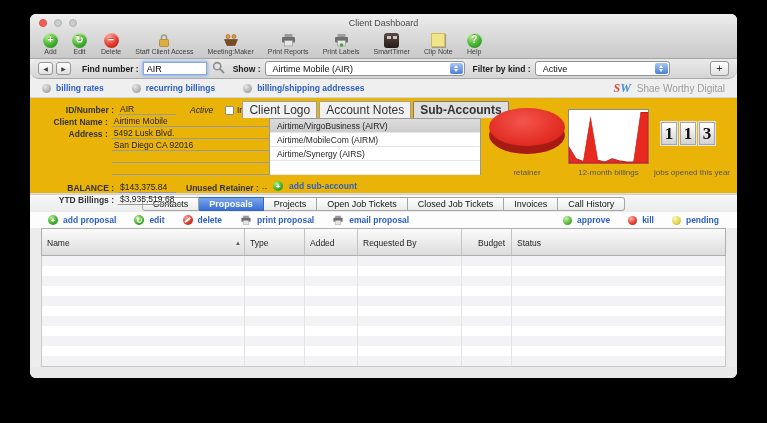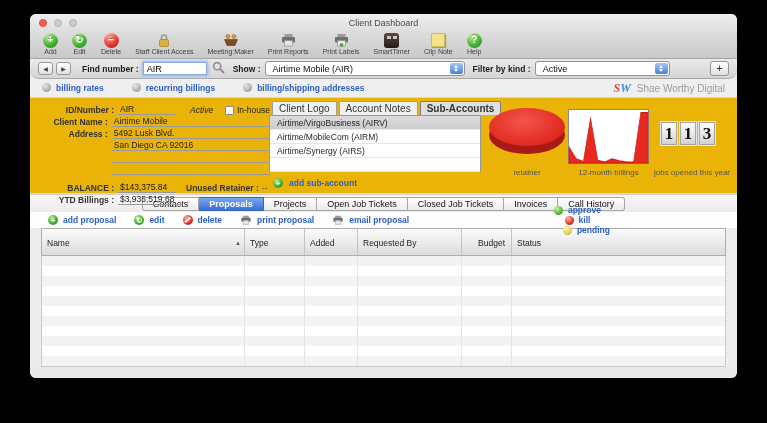--- a/index.html
+++ b/index.html
@@ -44,21 +44,21 @@
   .dd-stepper { position:absolute; right:1px; top:1px; bottom:1px; width:13px; border-radius:2px;
                 background:linear-gradient(#a7c6f5,#4c7fd8); display:flex; flex-direction:column;
                 align-items:center; justify-content:center; gap:1px; }
   .dd-stepper i { display:block; width:0; height:0; border-left:2.5px solid transparent; border-right:2.5px solid transparent; }
   .dd-stepper .up { border-bottom:3px solid #fff; } .dd-stepper .dn { border-top:3px solid #fff; }
   .add-btn { margin-left:auto; width:19px; height:15px; background:linear-gradient(#ffffff,#e0e0e0);
              border:1px solid #979797; border-radius:3px; font-size:11px; color:#333; text-align:center; line-height:13px; }
 
   
   .linksrow { height:19px; background:#efefef; border-bottom:1px solid #d6d6d6; display:flex; align-items:center; padding:0 12px; }
-  .quicklink { display:flex; align-items:flex-start; gap:5px; font-size:8.5px; font-weight:bold; color:#2b5fc7; margin-right:28px; }
+  .quicklink { display:flex; align-items:center; gap:5px; font-size:8.5px; font-weight:bold; color:#2b5fc7; margin-right:28px; }
   .gray-dot { width:9px; height:9px; border-radius:50%; background:radial-gradient(circle at 35% 30%, #e6e6e6, #8d8d8d); }
   .branding { margin-left:auto; display:flex; align-items:baseline; gap:6px; }
   .logo { font-family:"Liberation Serif",serif; font-style:italic; font-weight:bold; font-size:12px; }
   .logo .ls { color:#d94a3c; } .logo .lw { color:#3f8fd9; }
   .brand-name { font-size:10px; color:#9c9c9c; }
 
   
   .content-top { height:96px; background:#eab308; position:relative; border-bottom:1px solid #dadada; }
 
   .form { position:absolute; left:8px; top:5px; width:232px; font-size:8.5px; color:#222; }
@@ -68,21 +68,21 @@
   .w58{width:58px;} .w64{width:64px;} .w172{width:172px;}
   .status-active { font-style:italic; margin-left:14px; color:#222; }
   .inhouse { display:flex; align-items:center; gap:3px; margin-left:auto; }
   .checkbox { width:9px; height:9px; border:1px solid #8d8d8d; background:#fff; border-radius:1px; }
   .blankline { height:7px; }
   .spacer6 { height:6px; }
   .unused { margin-left:10px; font-weight:bold; color:#333; white-space:nowrap; }
   .unused-val { color:#555; margin-left:3px; font-weight:normal; }
 
   .panel { position:absolute; left:239px; top:3px; width:212px; }
-  .ptabs { display:flex; padding-left:3px; font-size:10px; color:#333; }
+  .ptabs { display:flex; padding-left:3px; font-size:12px; color:#333;justify-content:center; }
   .ptab { padding:1px 6px; border:1px solid #9f9f9f; border-bottom:none; background:#f1f1f1;
           border-radius:2px 2px 0 0; margin-right:2px; white-space:nowrap; }
   .ptab.sel { background:#dfdfdf; border-color:#7d7d7d; font-weight:bold; }
   .sublist { border:1px solid #989898; background:#fff; height:57px; }
   .subrow { height:14px; line-height:14px; font-size:8.5px; color:#1d1d1d; padding-left:7px; border-bottom:1px solid #e6e6e6; }
   .subrow.sel { background:linear-gradient(#dcdcdc,#cccccc); }
   .panel-add { display:flex; align-items:center; gap:6px; margin-top:6px; padding-left:4px; }
   .mini-sphere { width:10px; height:10px; border-radius:50%; display:flex; align-items:center; justify-content:center;
                  color:#fff; font-size:8px; font-weight:bold; line-height:9px; }
   .mini-sphere.green { background:radial-gradient(circle at 35% 28%, #b4ec84, #43b232 55%, #1d7a12); }
@@ -107,21 +107,21 @@
              display:flex; justify-content:center; align-items:center; }
   .seg { font-size:9px; color:#111; height:14px; line-height:13px; padding:0 10px;
          background:linear-gradient(#ffffff,#ebebeb); border:1px solid #a6a6a6; border-left:none; }
   .seg:first-child { border-left:1px solid #a6a6a6; border-radius:3px 0 0 3px; }
   .seg:last-child { border-radius:0 3px 3px 0; }
   .seg.sel { background:linear-gradient(#79a7ec,#3a6fd4); color:#fff; font-weight:bold; border-color:#3565bd; }
 
   
   .actions { height:16px; background:#fdfdfd; display:flex; align-items:center; padding:0 18px; }
   .action { display:flex; align-items:center; gap:5px; margin-right:18px; }
-  .right-actions { margin-left:auto; margin-right:100px; display:flex; align-items:center;flex-direction:column; }
+  .right-actions { margin-left:auto; display:flex; align-items:center; }
   .dot { width:9px; height:9px; border-radius:50%; }
   .dot.green  { background:radial-gradient(circle at 35% 28%, #cdf09f, #58b53c 60%, #2b7d16); }
   .dot.redd   { background:radial-gradient(circle at 35% 28%, #ffb0a8, #e23a2e 60%, #a01106); }
   .dot.yellow { background:radial-gradient(circle at 35% 28%, #fdf7b0, #ddd34e 60%, #a89c22); }
 
   
   .tablewrap { margin:0 11px; width:685px; }
   .thead { display:grid; grid-template-columns:203px 60px 53px 104px 50px 1fr; height:28px;
            background:linear-gradient(#fbfbfb,#dcdcdc); border:1px solid #aeaeae; font-size:8.5px; color:#222; }
   .th { padding:1px 0 0 5px; border-right:1px solid #c3c3c3; display:flex; align-items:center; white-space:nowrap; overflow:hidden; }

